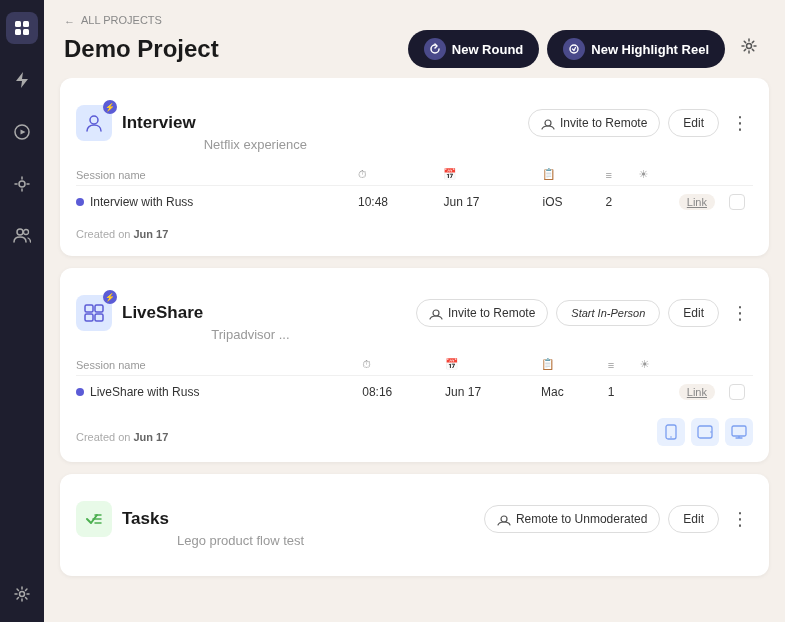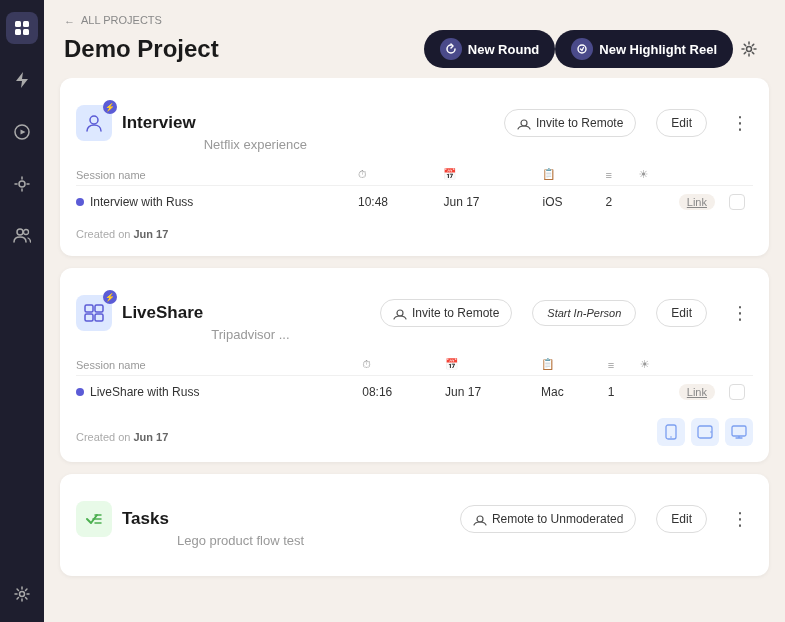--- a/index.html
+++ b/index.html
@@ -71,21 +71,21 @@
       color: #1a1a1a;
       line-height: 1.2;
     }
     .header-left p {
       font-size: 12px;
       color: #888;
       margin-top: 2px;
     }
     .header-actions {
       display: flex;
-      align-items: center;
+      gap: 8px;
     }
     .btn-new-round {
       display: flex;
       align-items: center;
       gap: 6px;
       background: #1a1a2e;
       color: #fff;
       border: none;
       border-radius: 20px;
       padding: 8px 16px;
@@ -187,21 +187,21 @@
       font-size: 13px;
       color: #999;
       margin-left: 8px;
       font-weight: 400;
       margin-top: 43px;
     }
     .card-actions {
       margin-left: auto;
       display: flex;
       align-items: center;
-      gap: 20px;
+      gap: 8px;
     }
     .btn-invite {
       display: flex;
       align-items: center;
       gap: 5px;
       border: 1.5px solid #ddd;
       background: #fff;
       border-radius: 20px;
       padding: 6px 12px;
       font-size: 12px;

